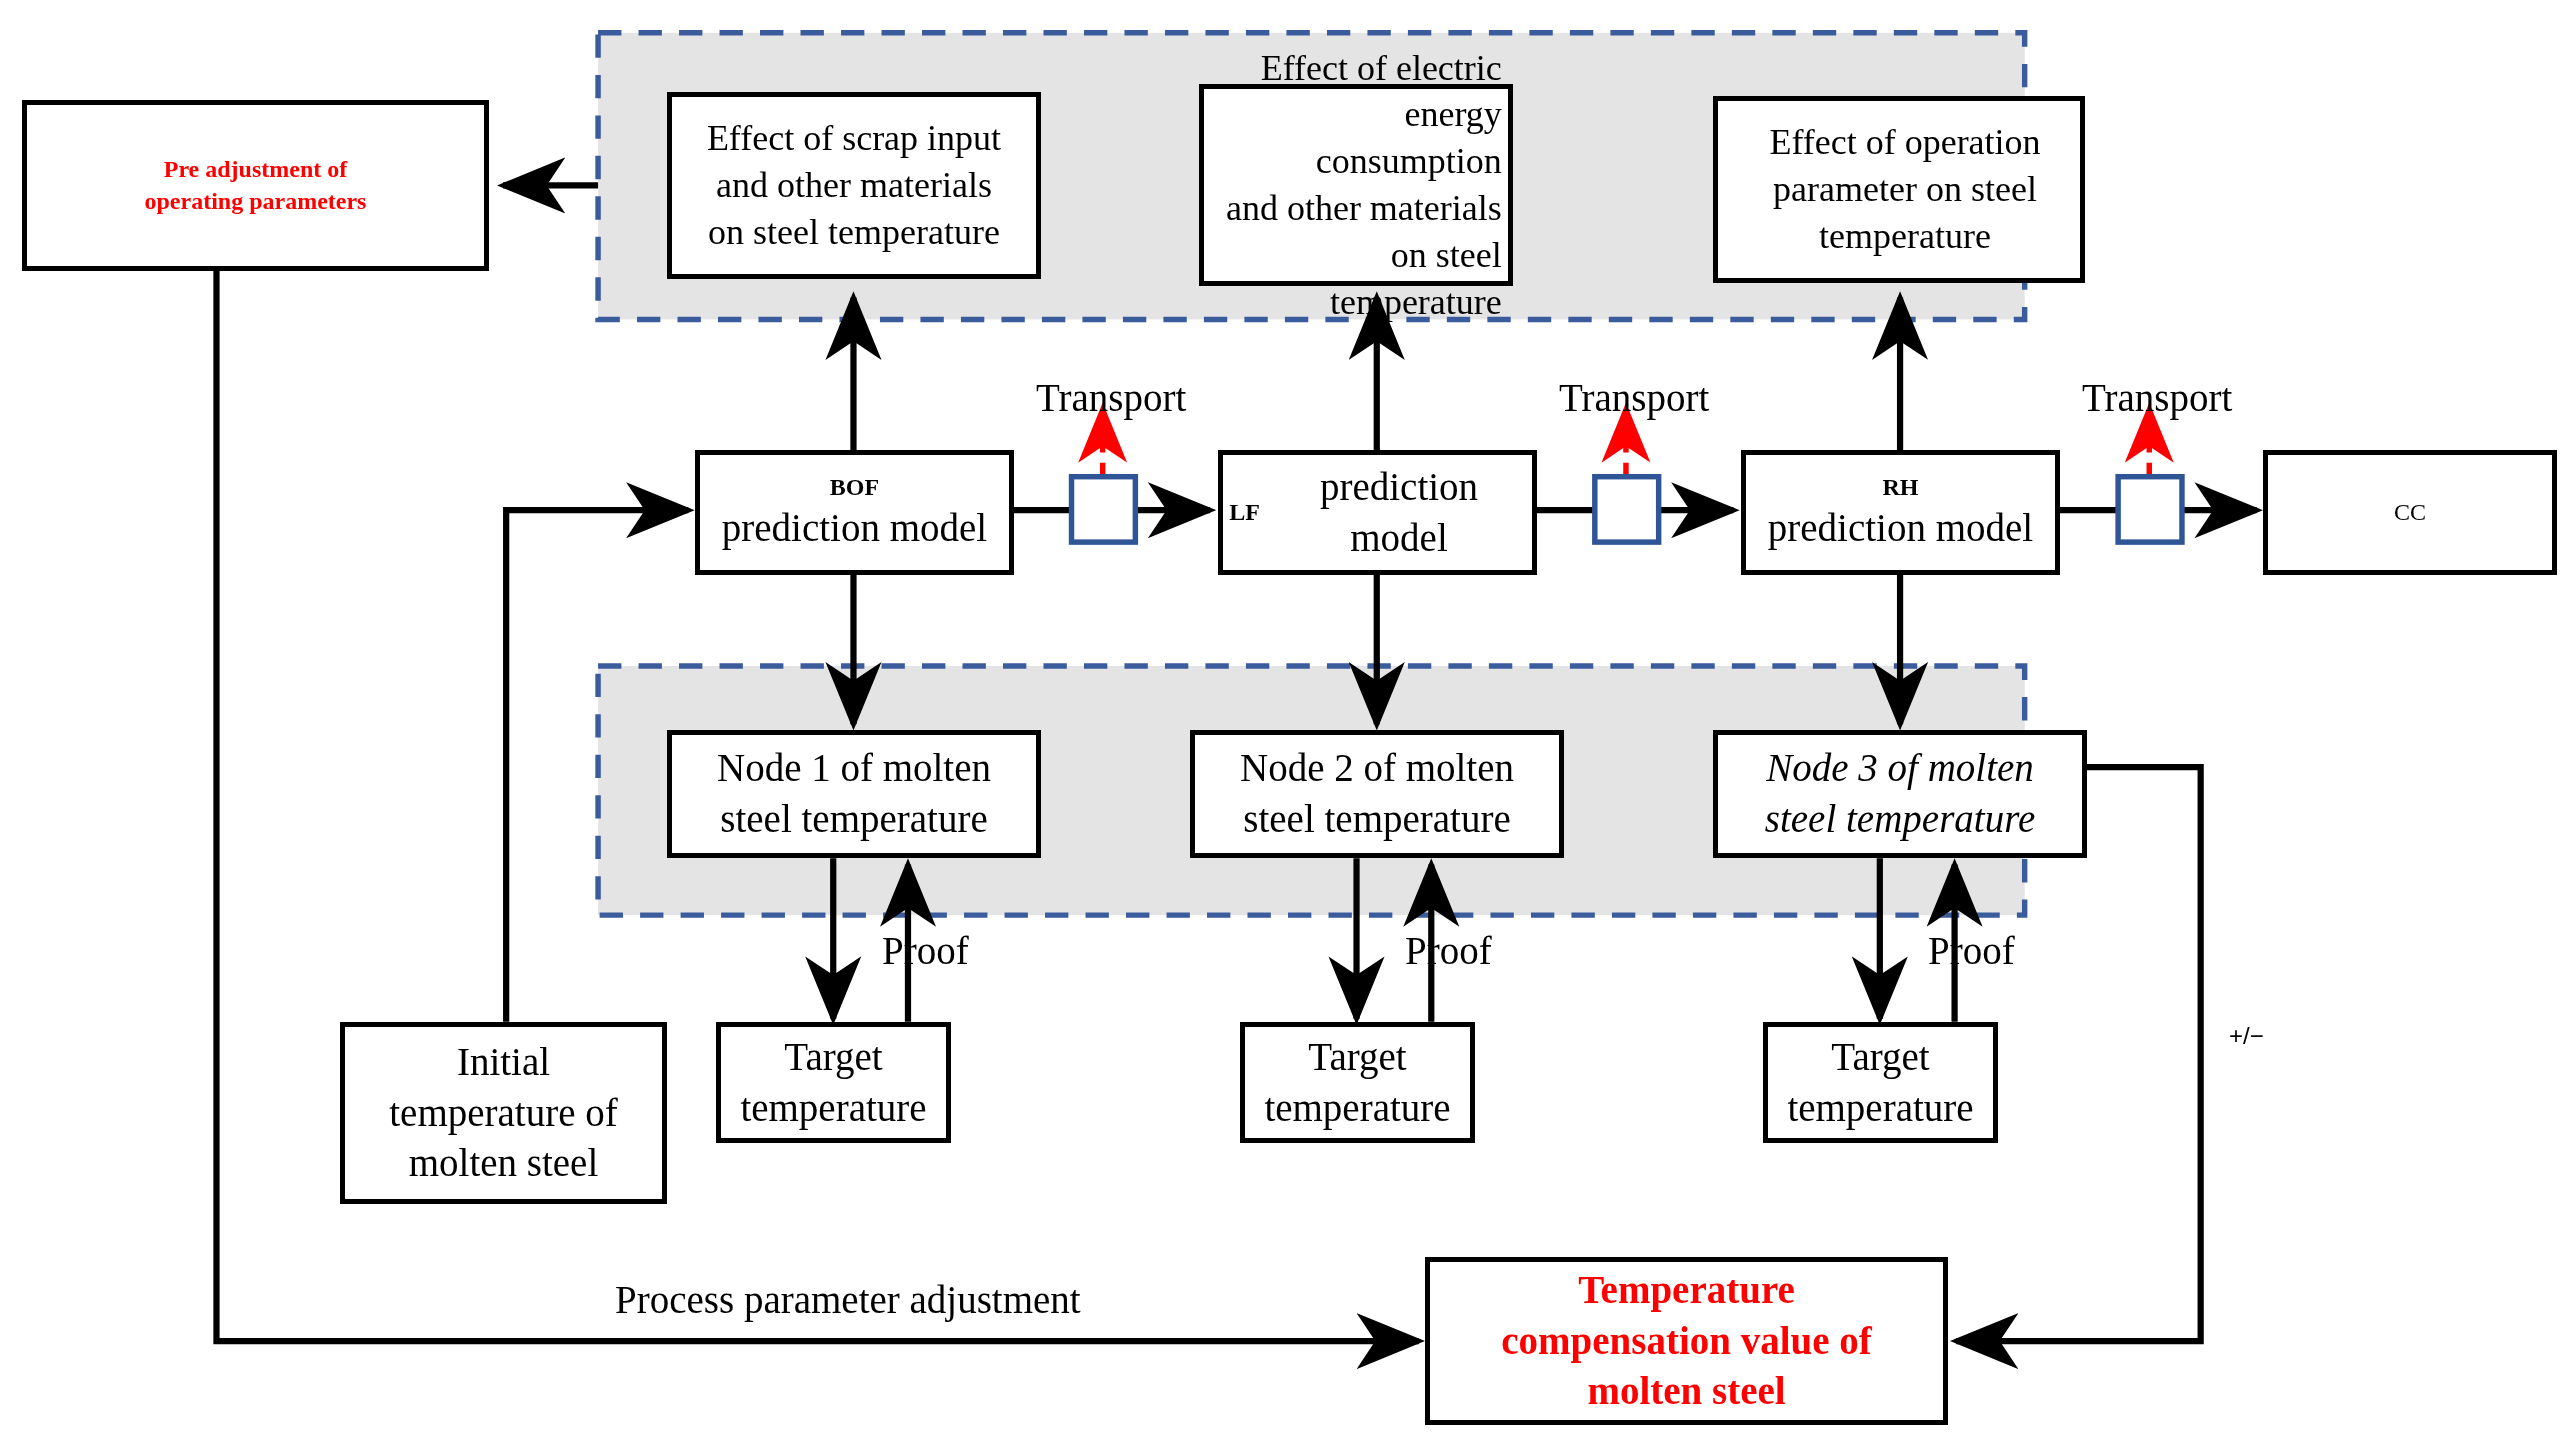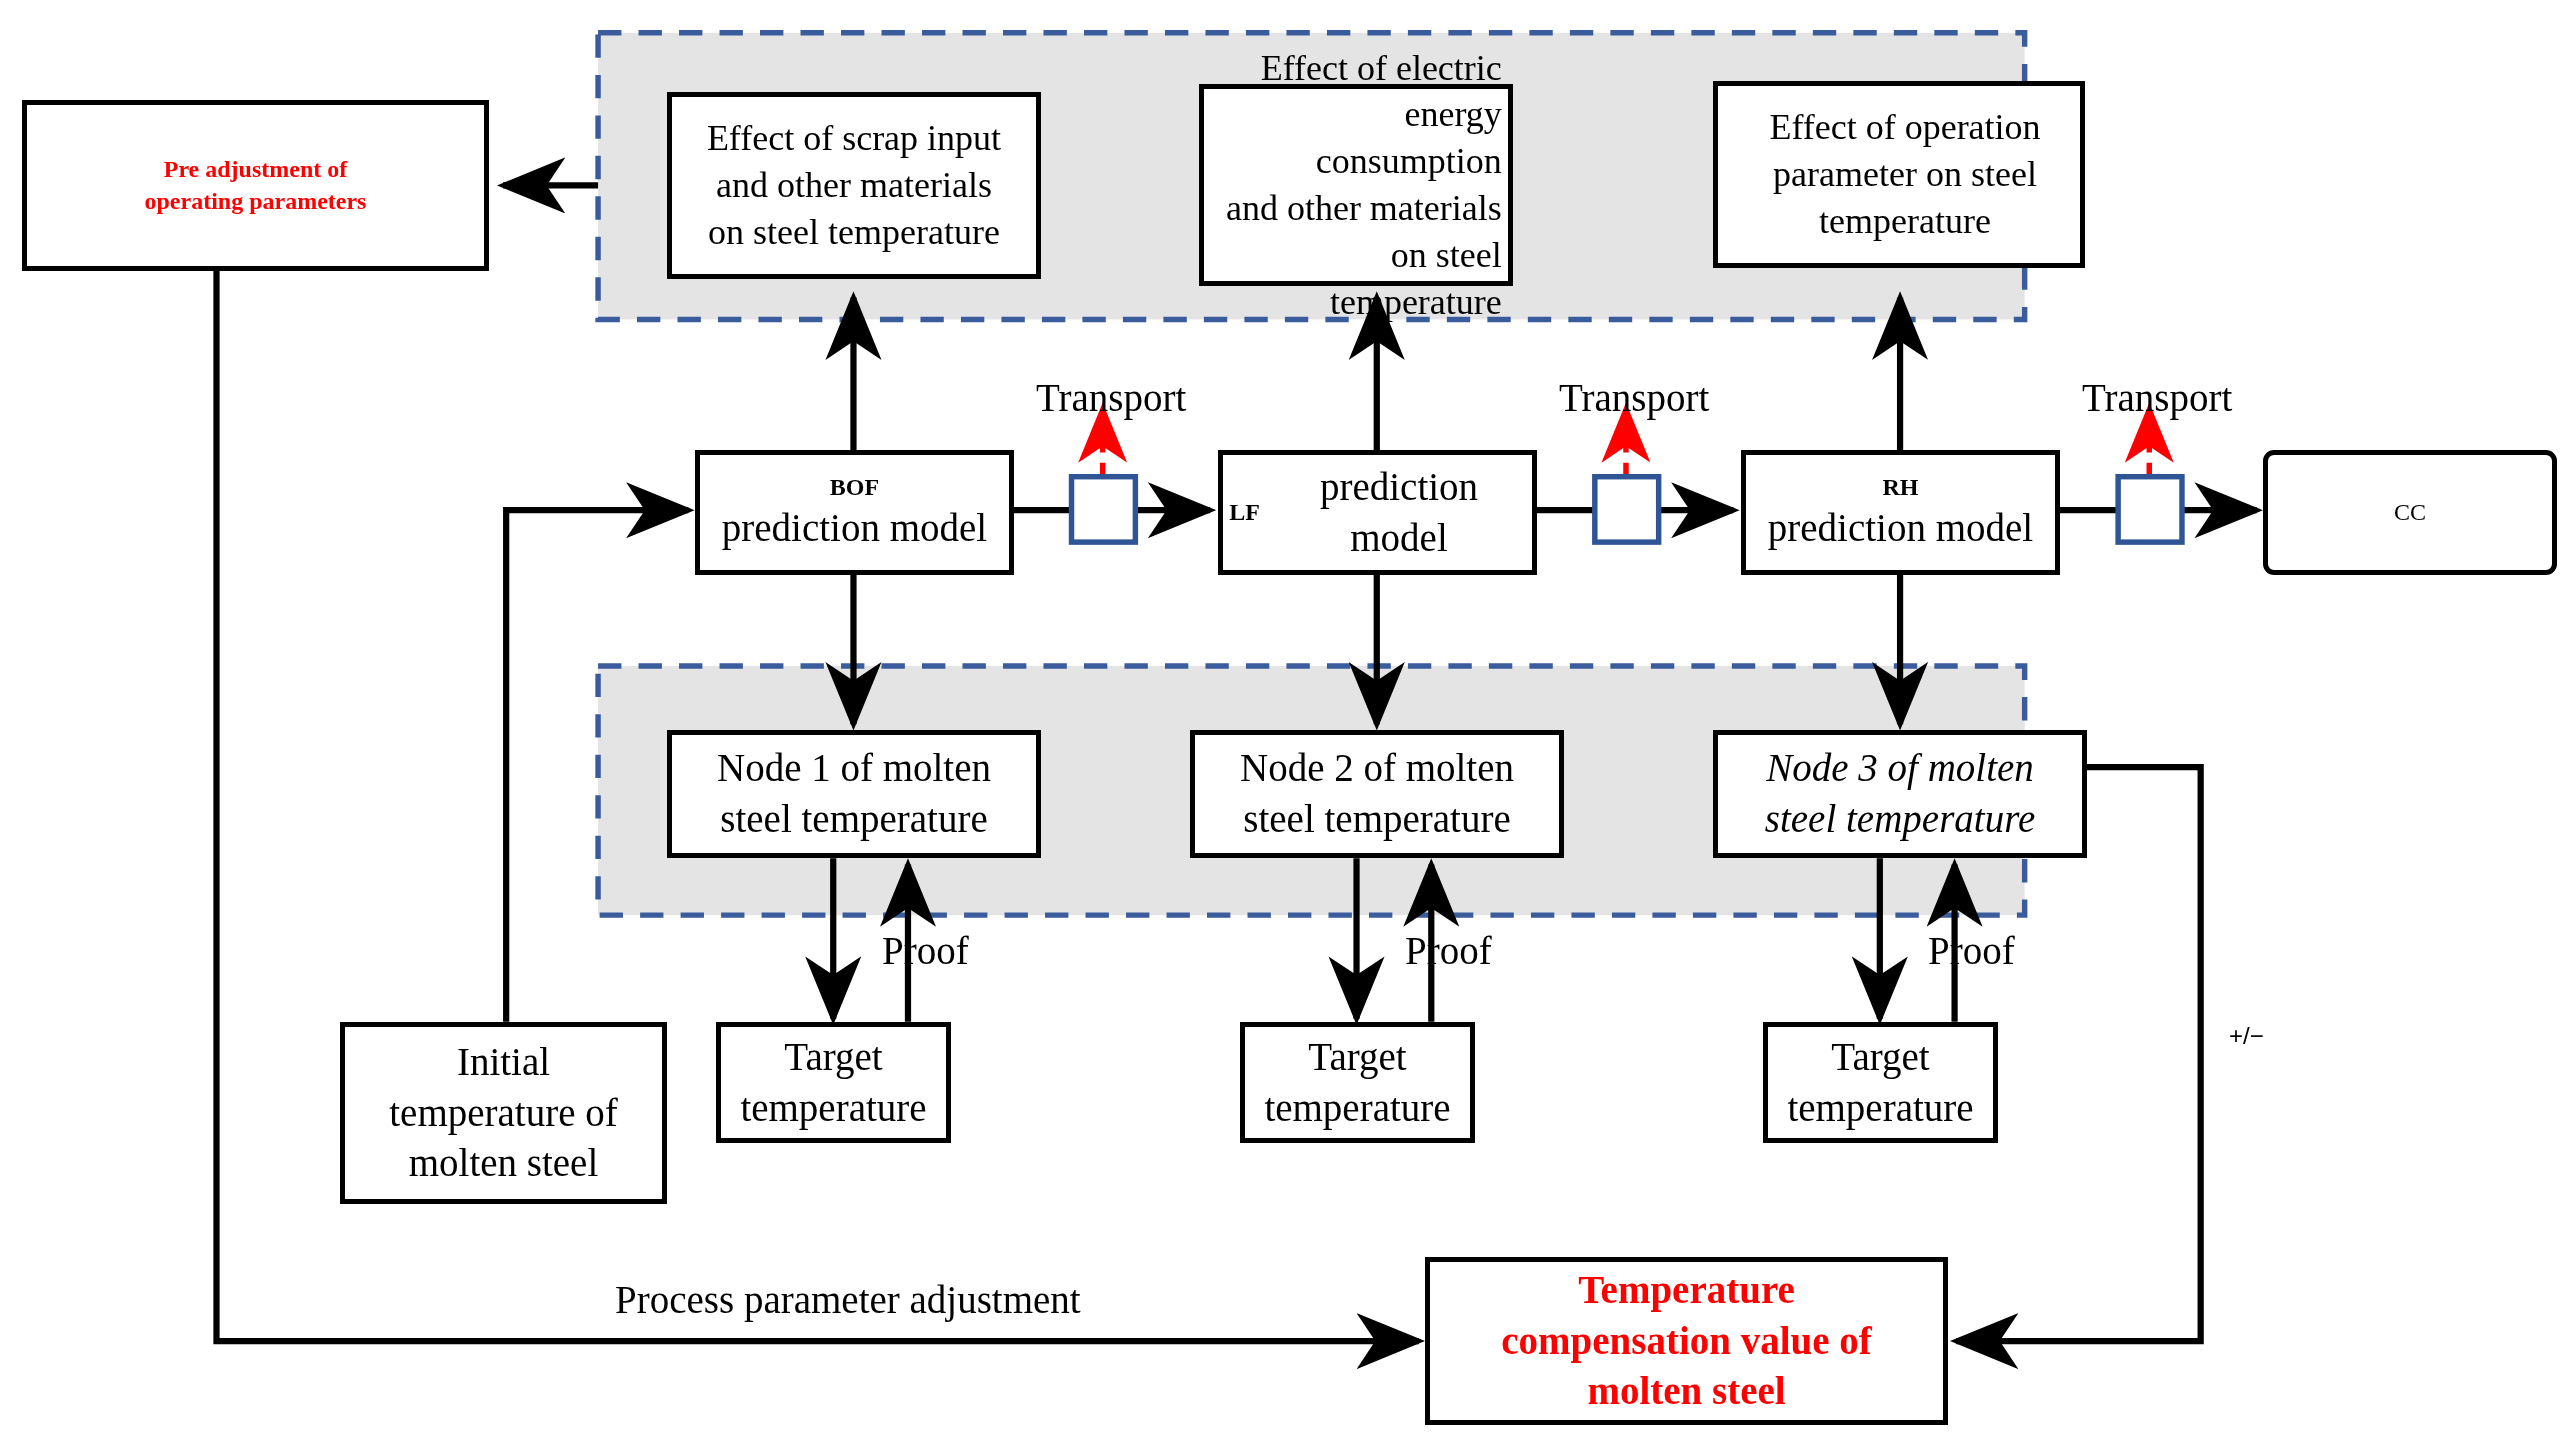--- a/index.html
+++ b/index.html
@@ -86,40 +86,40 @@
   </div>
 
   <div class="nodebox f46 black" style="left:667px;top:92px;width:374px;height:187px;">
     <span>Effect of scrap input<br>and other materials<br>on steel temperature</span>
   </div>
 
   <div class="nodebox f46 black" style="left:1199px;top:84px;width:314px;height:202px;text-align:right;">
     <span>Effect of electric<br>energy consumption<br>and other materials<br>on steel temperature</span>
   </div>
 
-  <div class="nodebox f46 black" style="left:1713px;top:81px;width:372px;height:187px;padding-left:12px;">
+  <div class="nodebox f46 black" style="left:1713px;top:96px;width:372px;height:187px;padding-left:12px;">
     <span>Effect of operation<br>parameter on steel<br>temperature</span>
   </div>
 
   <div class="nodebox black" style="left:695px;top:450px;width:319px;height:125px;flex-direction:column;">
     <span class="f52 bold">BOF</span>
     <span class="f50">prediction model</span>
   </div>
 
   <div class="nodebox black" style="left:1218px;top:450px;width:319px;height:125px;flex-direction:row;">
     <span class="f52 bold">LF</span>
     <span class="f50">prediction model</span>
   </div>
 
   <div class="nodebox black" style="left:1741px;top:450px;width:319px;height:125px;flex-direction:column;">
     <span class="f52 bold">RH</span>
     <span class="f50">prediction model</span>
   </div>
 
-  <div class="nodebox f52 black" style="left:2263px;top:450px;width:294px;height:125px;border-radius:11px;">
+  <div class="nodebox f52 black" style="left:2263px;top:450px;width:294px;height:125px;">
     <span>CC</span>
   </div>
 
   <div class="nodebox f50 black" style="left:667px;top:730px;width:374px;height:128px;">
     <span>Node 1 of molten<br>steel temperature</span>
   </div>
 
   <div class="nodebox f50 black" style="left:1190px;top:730px;width:374px;height:128px;">
     <span>Node 2 of molten<br>steel temperature</span>
   </div>

